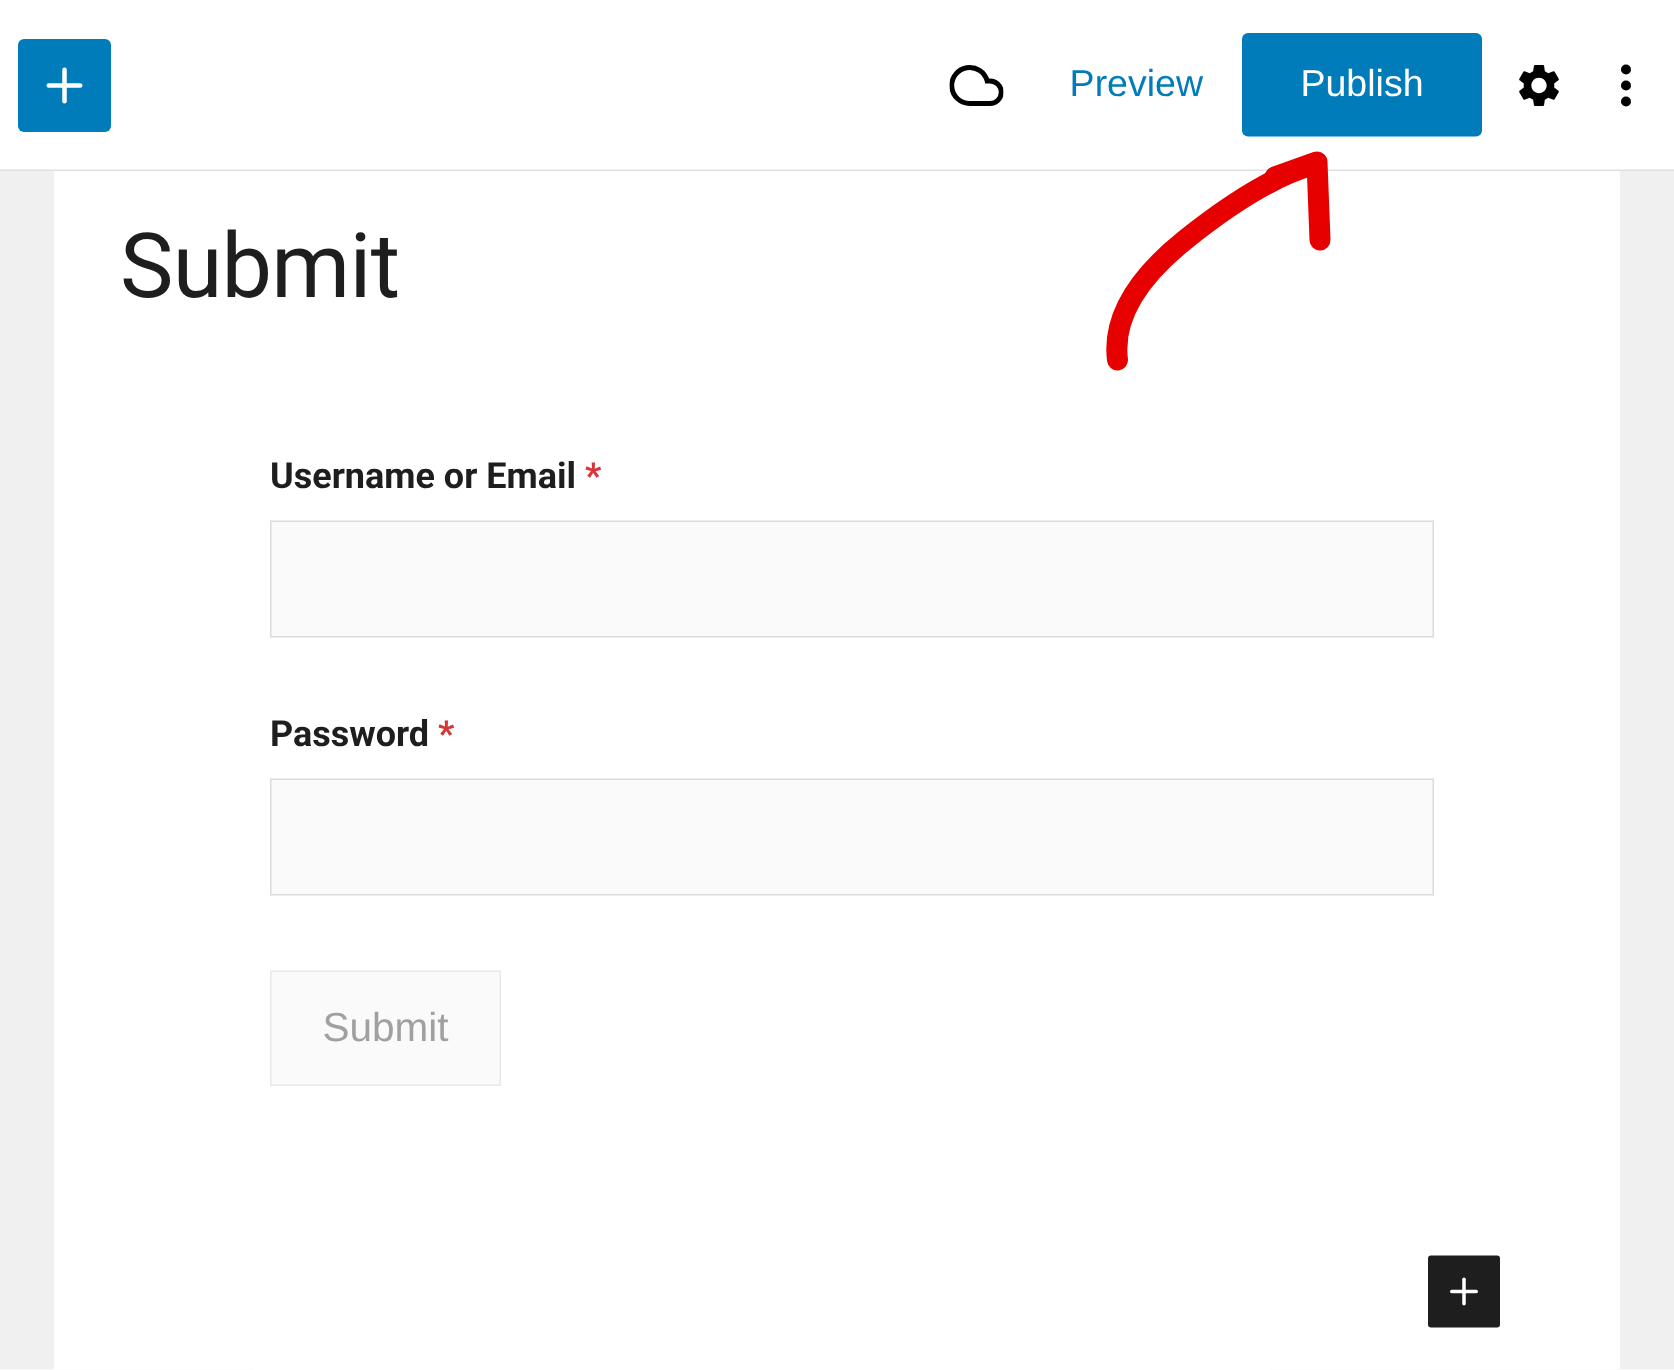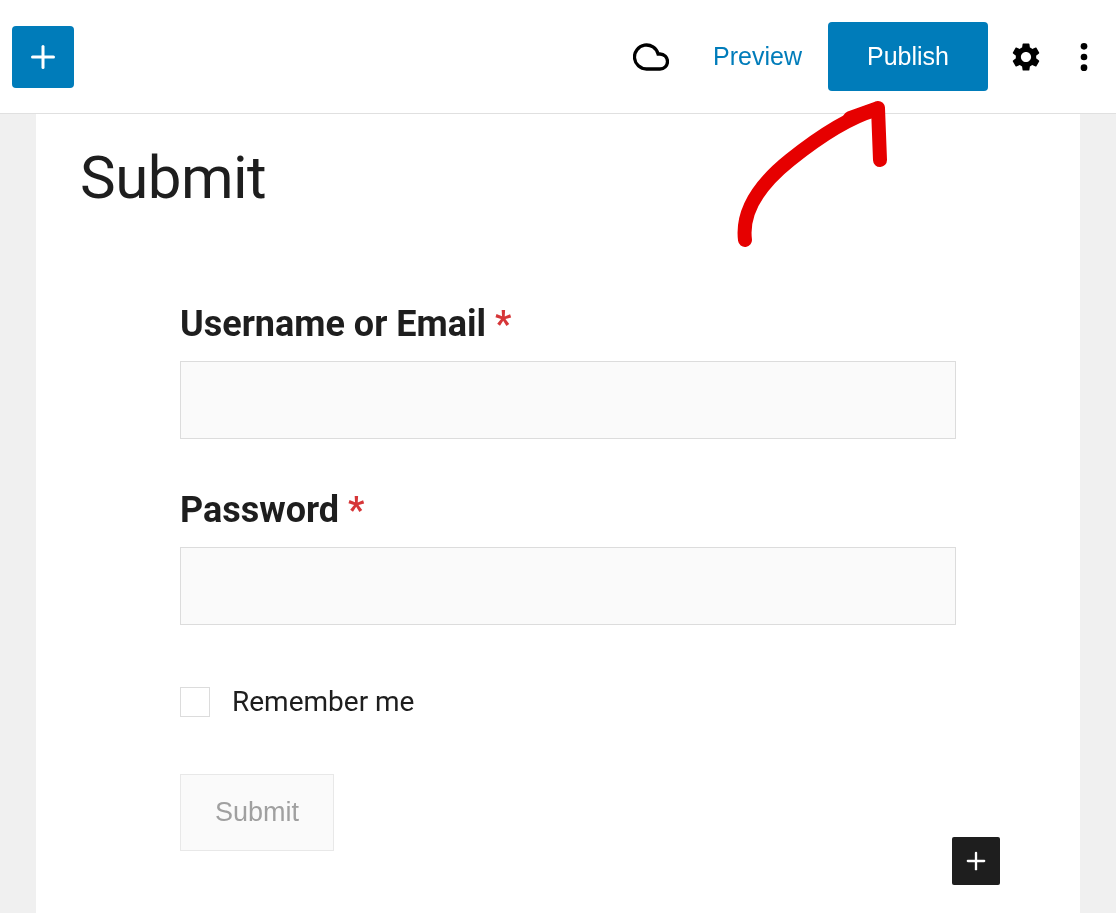--- a/index.html
+++ b/index.html
@@ -111,21 +111,21 @@
       font-weight: 400;
       color: #1e1e1e;
       margin-bottom: 90px;
       letter-spacing: -0.5px;
     }
     .form-area {
       padding-left: 100px;
       padding-right: 80px;
     }
     .field-label {
-      font-size: 36px;
+      font-size: 24px;
       font-weight: 700;
       color: #1e1e1e;
       display: block;
       margin-bottom: 16px;
     }
     .required-asterisk {
       color: #d63638;
       font-weight: 700;
     }
     .text-input {
@@ -230,24 +230,20 @@
         <span class="required-asterisk">*</span>
       </label>
       <input type="text" class="text-input" style="">
 
       <label class="field-label">
         <span>Password</span>
         <span class="required-asterisk">*</span>
       </label>
       <input type="password" class="text-input" style="">
 
-      <div class="checkbox-row">
-        <div class="checkbox"></div>
-        <span class="checkbox-label">Remember me</span>
-      </div>
 
       <button class="submit-btn">Submit</button>
     </div>
 
     <div class="add-block-inline">
       <svg width="28" height="28" viewBox="0 0 24 24" fill="none" stroke="currentColor" stroke-width="2" stroke-linecap="round">
         <line x1="12" y1="5" x2="12" y2="19"></line>
         <line x1="5" y1="12" x2="19" y2="12"></line>
       </svg>
     </div>

